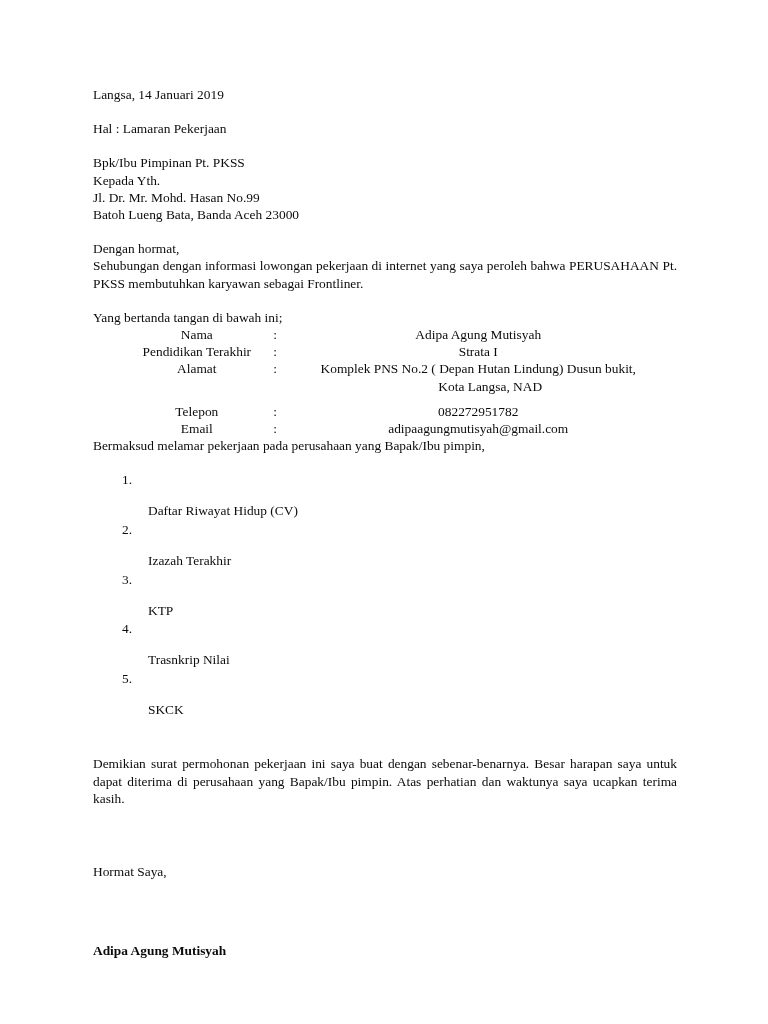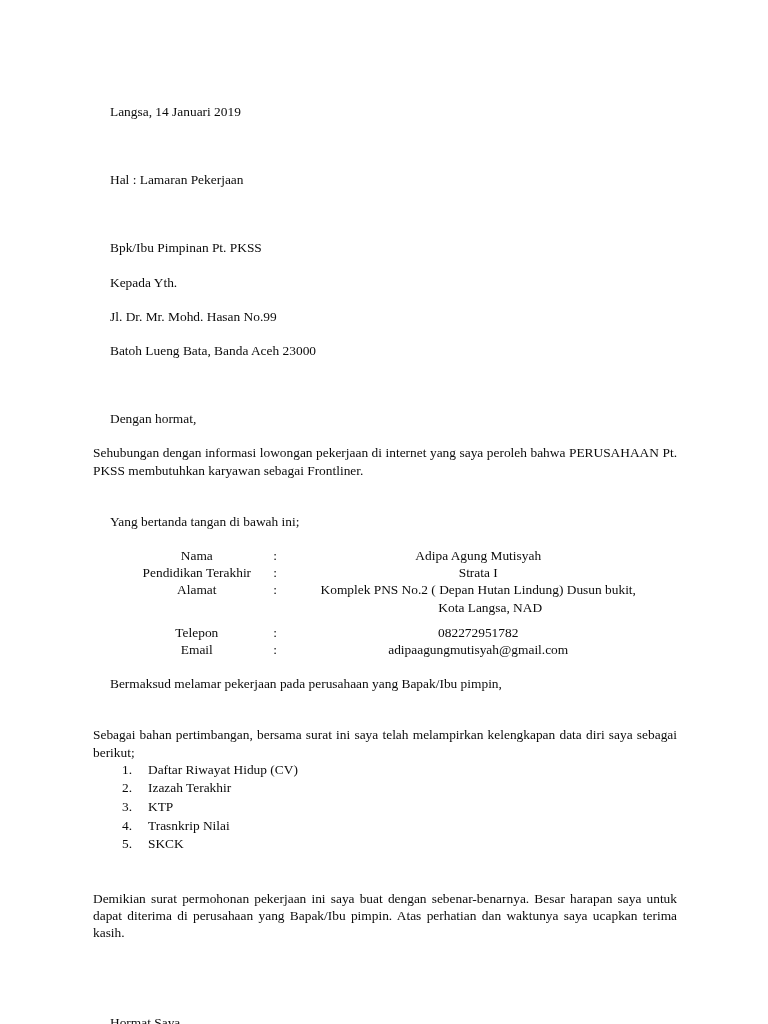--- a/index.html
+++ b/index.html
@@ -32,21 +32,21 @@
   .gap-sm { height: 17px; }
 
   .para-justify {
     text-align: justify;
     text-justify: inter-word;
     margin: 0;
     width: 584px;
   }
   .para-left {
     text-align: left;
-    margin: 17px;
+    margin: 0;
   }
 
   
   .fields {
     border-collapse: collapse;
     margin: 0;
     table-layout: fixed;
     text-align: center;
   }
   .fields td {
@@ -90,20 +90,21 @@
     font-size: 13.4px;
   }
   ol.attachments li .num {
     width: 26px;
     padding-left: 29px;
     box-sizing: content-box;
     flex: 0 0 auto;
   }
   ol.attachments li .txt {
     flex: 1 1 auto;
+    margin-top: 31px;
   }
 
   .sig-name {
     font-weight: bold;
     margin: 0;
   }
   .spacer-before-closing { height: 36px; }
   .spacer-before-hormat { height: 56px; }
   .spacer-signature { height: 62px; }
 </style>
@@ -173,21 +174,20 @@
           <td class="sep">:</td>
           <td class="val">adipaagungmutisyah@gmail.com</td>
         </tr>
       </tbody>
     </table>
 
     <p class="block para-left">Bermaksud melamar pekerjaan pada perusahaan yang Bapak/Ibu pimpin,</p>
 
     <div class="gap-sm"></div>
 
-    <p class="para-justify">Sebagai bahan pertimbangan, bersama surat ini saya telah melampirkan kelengkapan data diri saya sebagai berikut;</p>
 
     <ol class="attachments">
       <li>
         <span class="num">1.</span>
         <span class="txt">Daftar Riwayat Hidup (CV)</span>
       </li>
       <li>
         <span class="num">2.</span>
         <span class="txt">Izazah Terakhir</span>
       </li>

